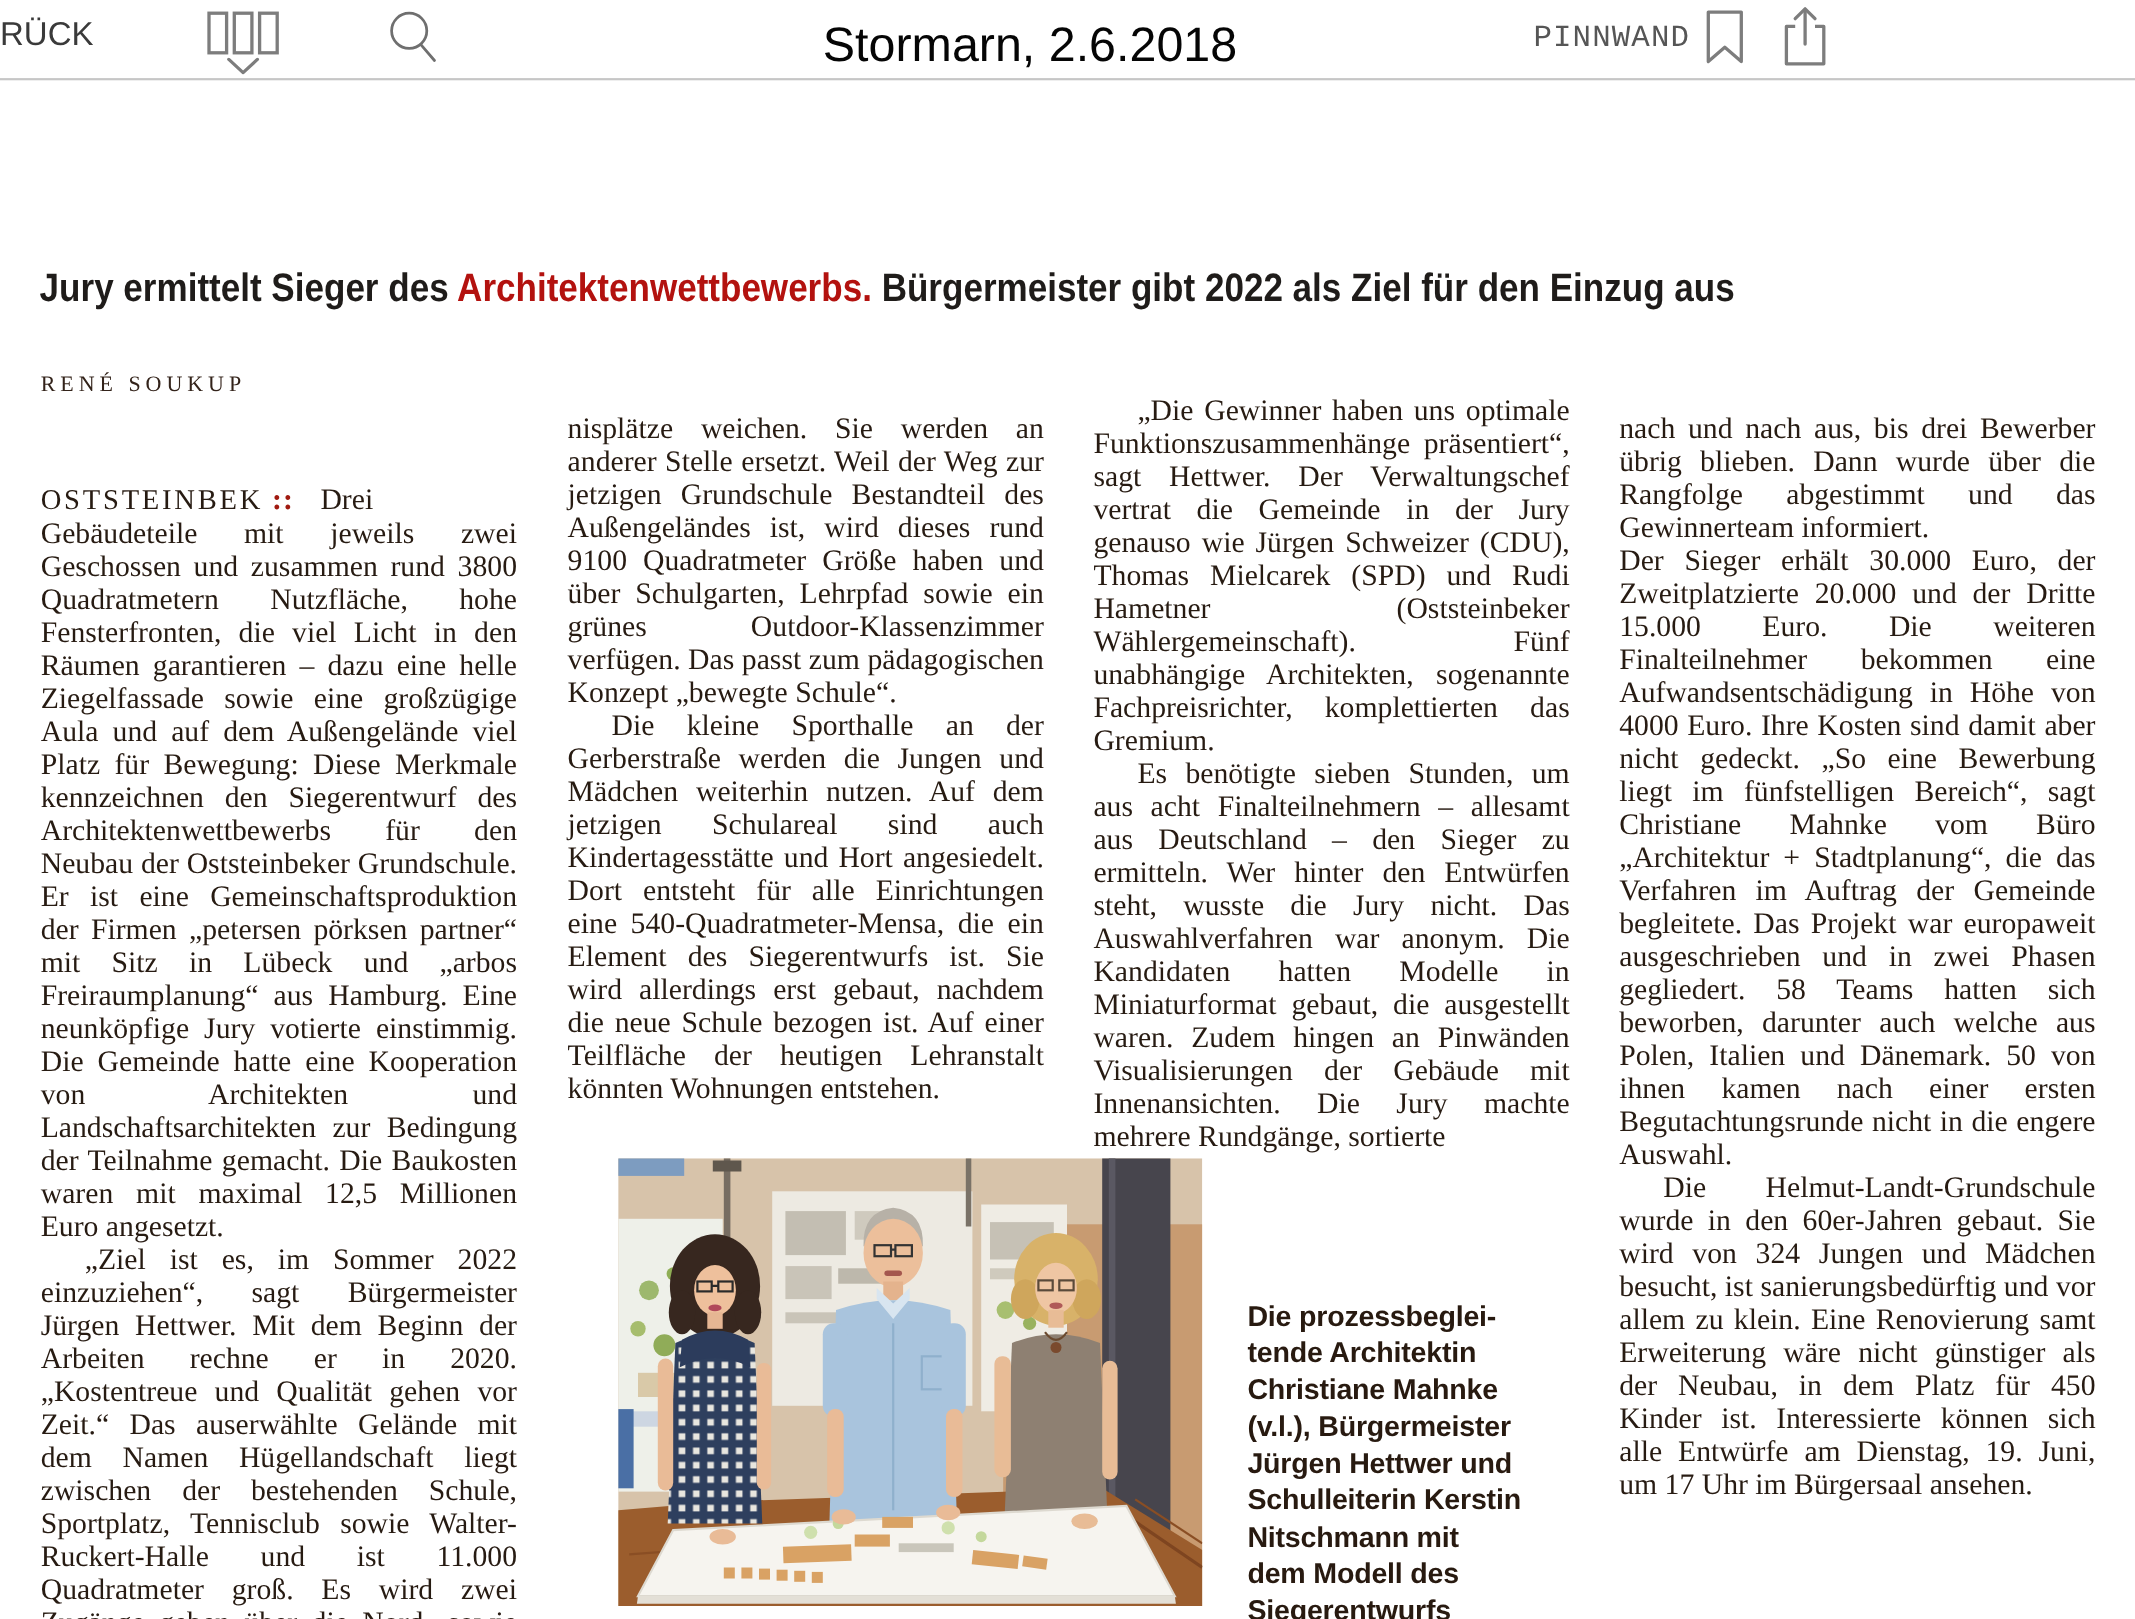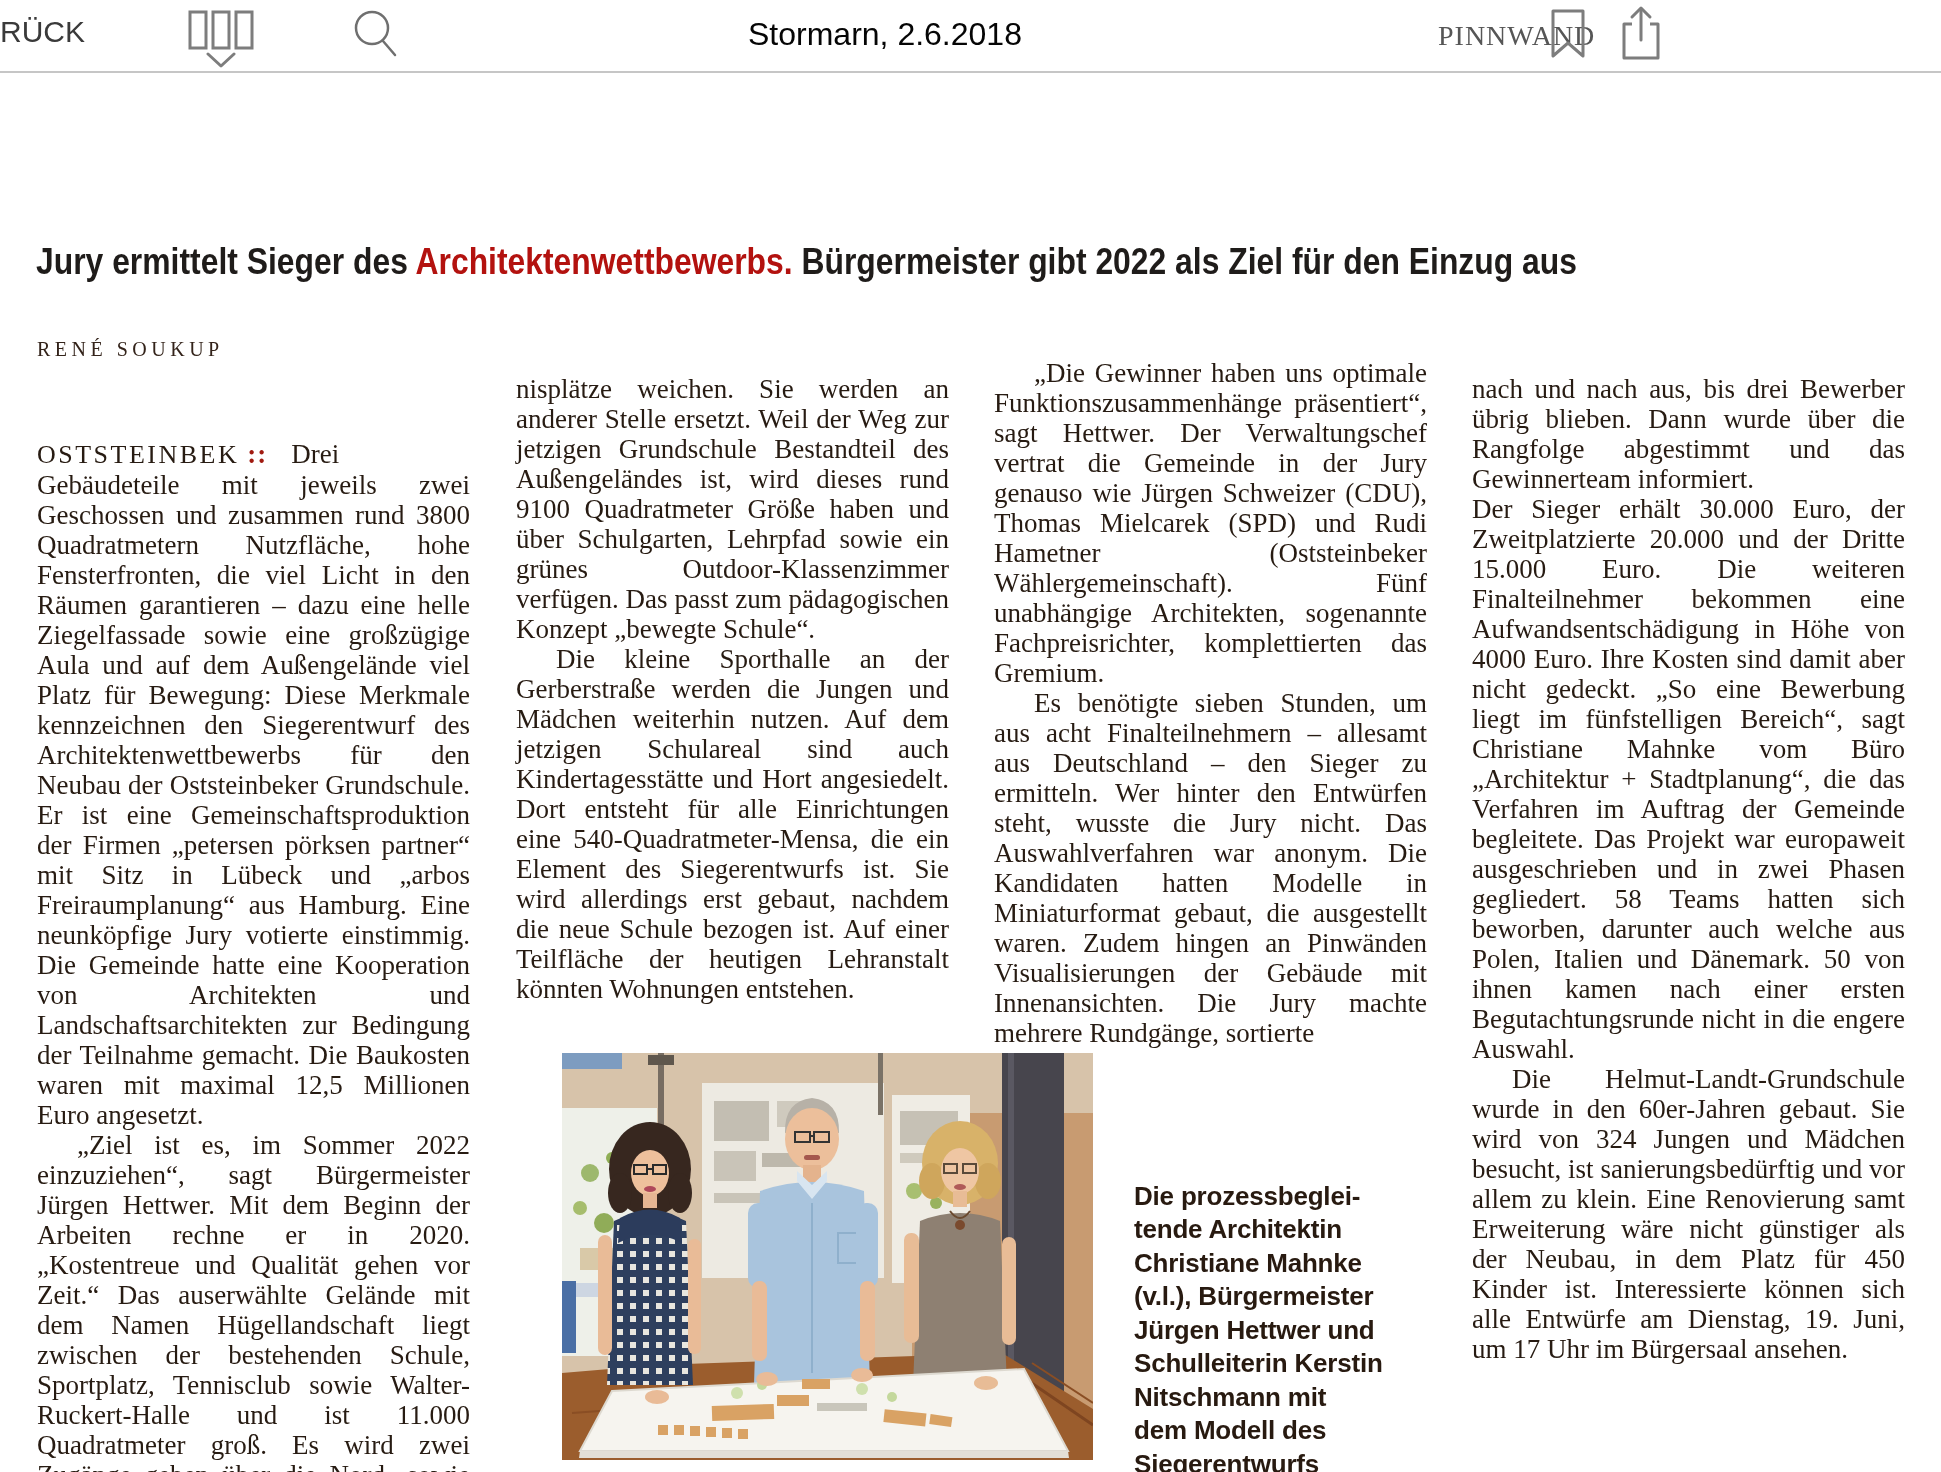--- a/index.html
+++ b/index.html
@@ -7,23 +7,23 @@
           font-family:"Liberation Serif",serif;}
 
   
   .toolbar{position:absolute;left:0;top:0;width:100%;height:71px;background:#fff;border-radius:23px;}
   .tb-back{position:absolute;left:0px;top:15px;font-family:"Liberation Sans",sans-serif;
            font-size:30px;color:#3a3a3a;cursor:pointer;}
   .tb-grid{position:absolute;left:188px;top:10px;cursor:pointer;}
   .tb-chevron{position:absolute;left:206px;top:52px;cursor:pointer;}
   .tb-search{position:absolute;left:352px;top:8px;cursor:pointer;}
   .tb-title{position:absolute;left:748px;top:16px;font-family:"Liberation Sans",sans-serif;
-            font-size:32px;color:#050505;}
-  .tb-pin{position:absolute;left:1394px;top:20px;font-family:Liberation Serif, serif;
-          font-size:28px;color:#565656;letter-spacing:1px;cursor:pointer;margin-left:44px;}
+            font-size:44px;color:#050505;}
+  .tb-pin{position:absolute;left:1394px;top:20px;font-family:Liberation Mono, monospace;
+          font-size:28px;color:#565656;letter-spacing:1px;cursor:pointer;}
   .tb-bookmark{position:absolute;left:1549px;top:8px;cursor:pointer;}
   .tb-share{position:absolute;left:1618px;top:4px;cursor:pointer;}
   .rule{position:absolute;left:0;top:71px;width:100%;height:2px;background:#c6c6c6;}
 
   
   .headline{position:absolute;left:34px;top:76px;width:1880px;font-size:95px;line-height:104px;
             color:#1d1109;letter-spacing:-1px;}
   .subheadline{position:absolute;left:36px;top:241px;font-family:"Liberation Sans",sans-serif;
                font-weight:bold;font-size:36px;color:#1f1c1a;white-space:nowrap;
                transform:scaleX(0.885);transform-origin:0 0;}

